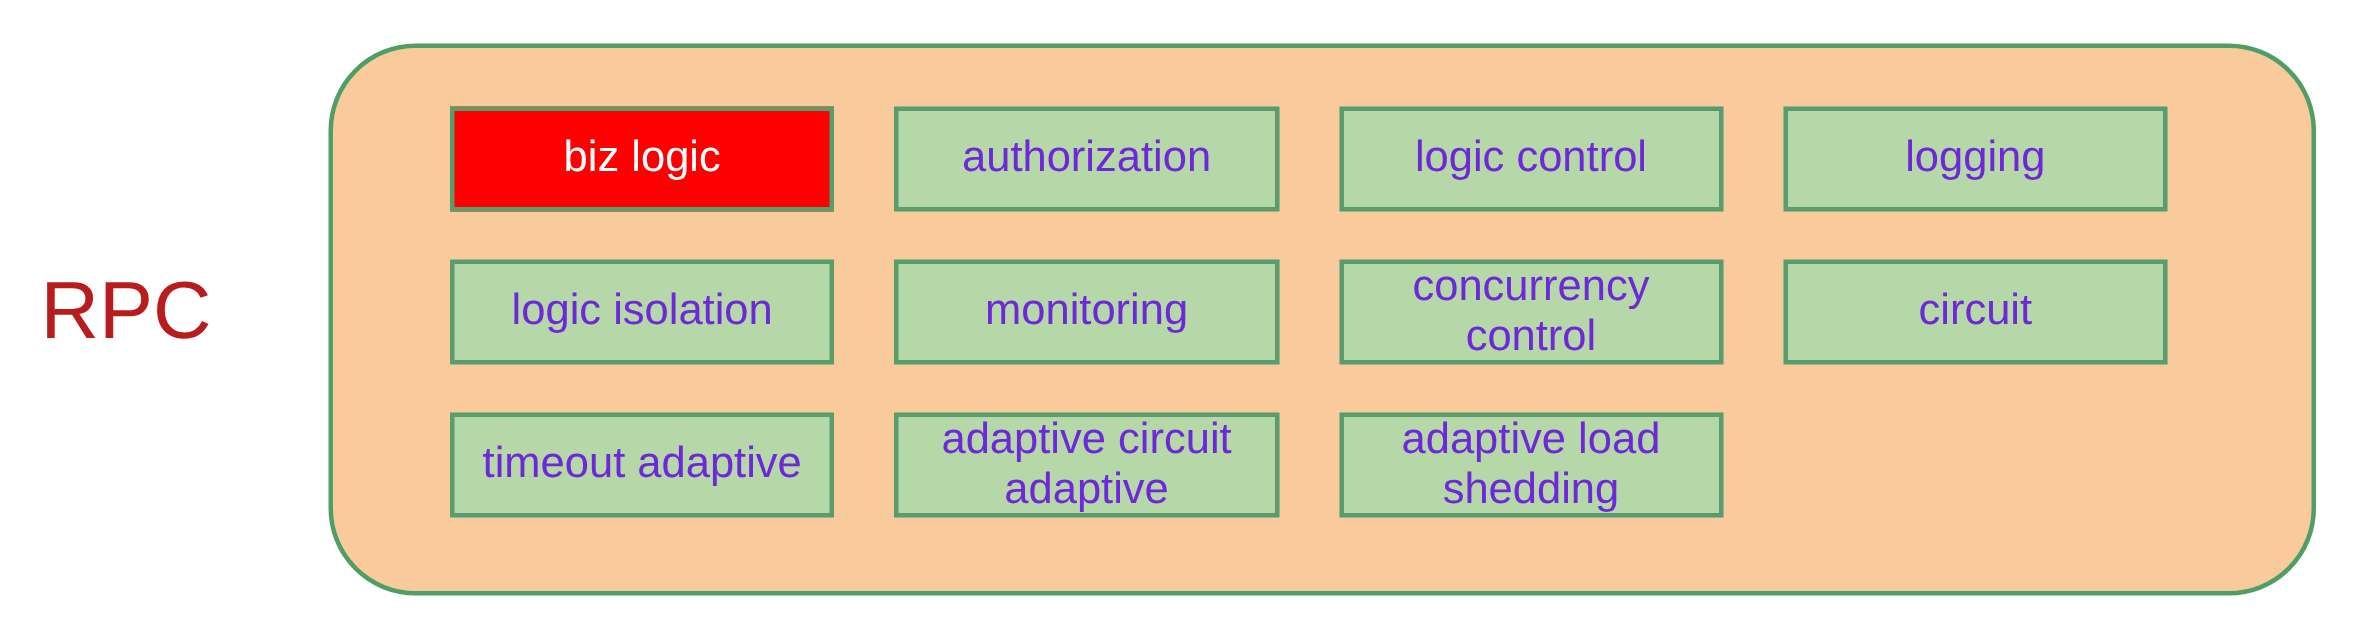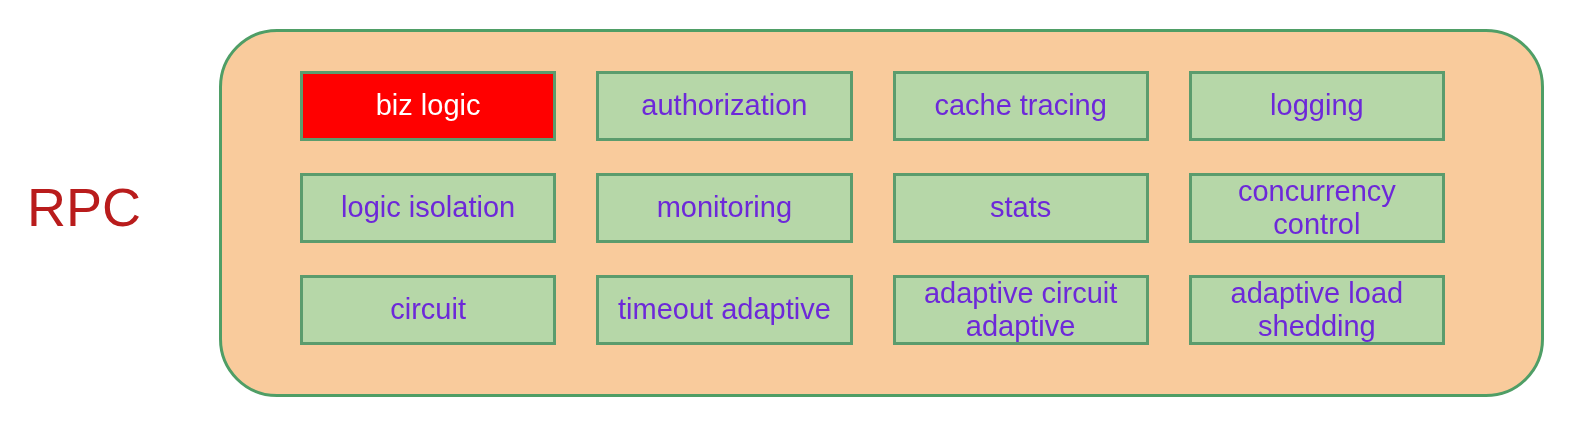--- a/index.html
+++ b/index.html
@@ -66,25 +66,24 @@
 </style>
 </head>
 <body>
 
 <div class="canvas">
   <div class="rpc-label">RPC</div>
   <div class="container">
     <div class="grid">
         <div class="cell highlight">biz logic</div>
         <div class="cell">authorization</div>
-        <div class="cell">cache tracing</div>
+        <div class="cell">logic control</div>
         <div class="cell">logging</div>
         <div class="cell">logic isolation</div>
         <div class="cell">monitoring</div>
-        <div class="cell">stats</div>
         <div class="cell">concurrency control</div>
         <div class="cell">circuit</div>
         <div class="cell">timeout adaptive</div>
         <div class="cell">adaptive circuit adaptive</div>
         <div class="cell">adaptive load shedding</div>
       </div>
   </div>
 </div>
 
 </body></html>

